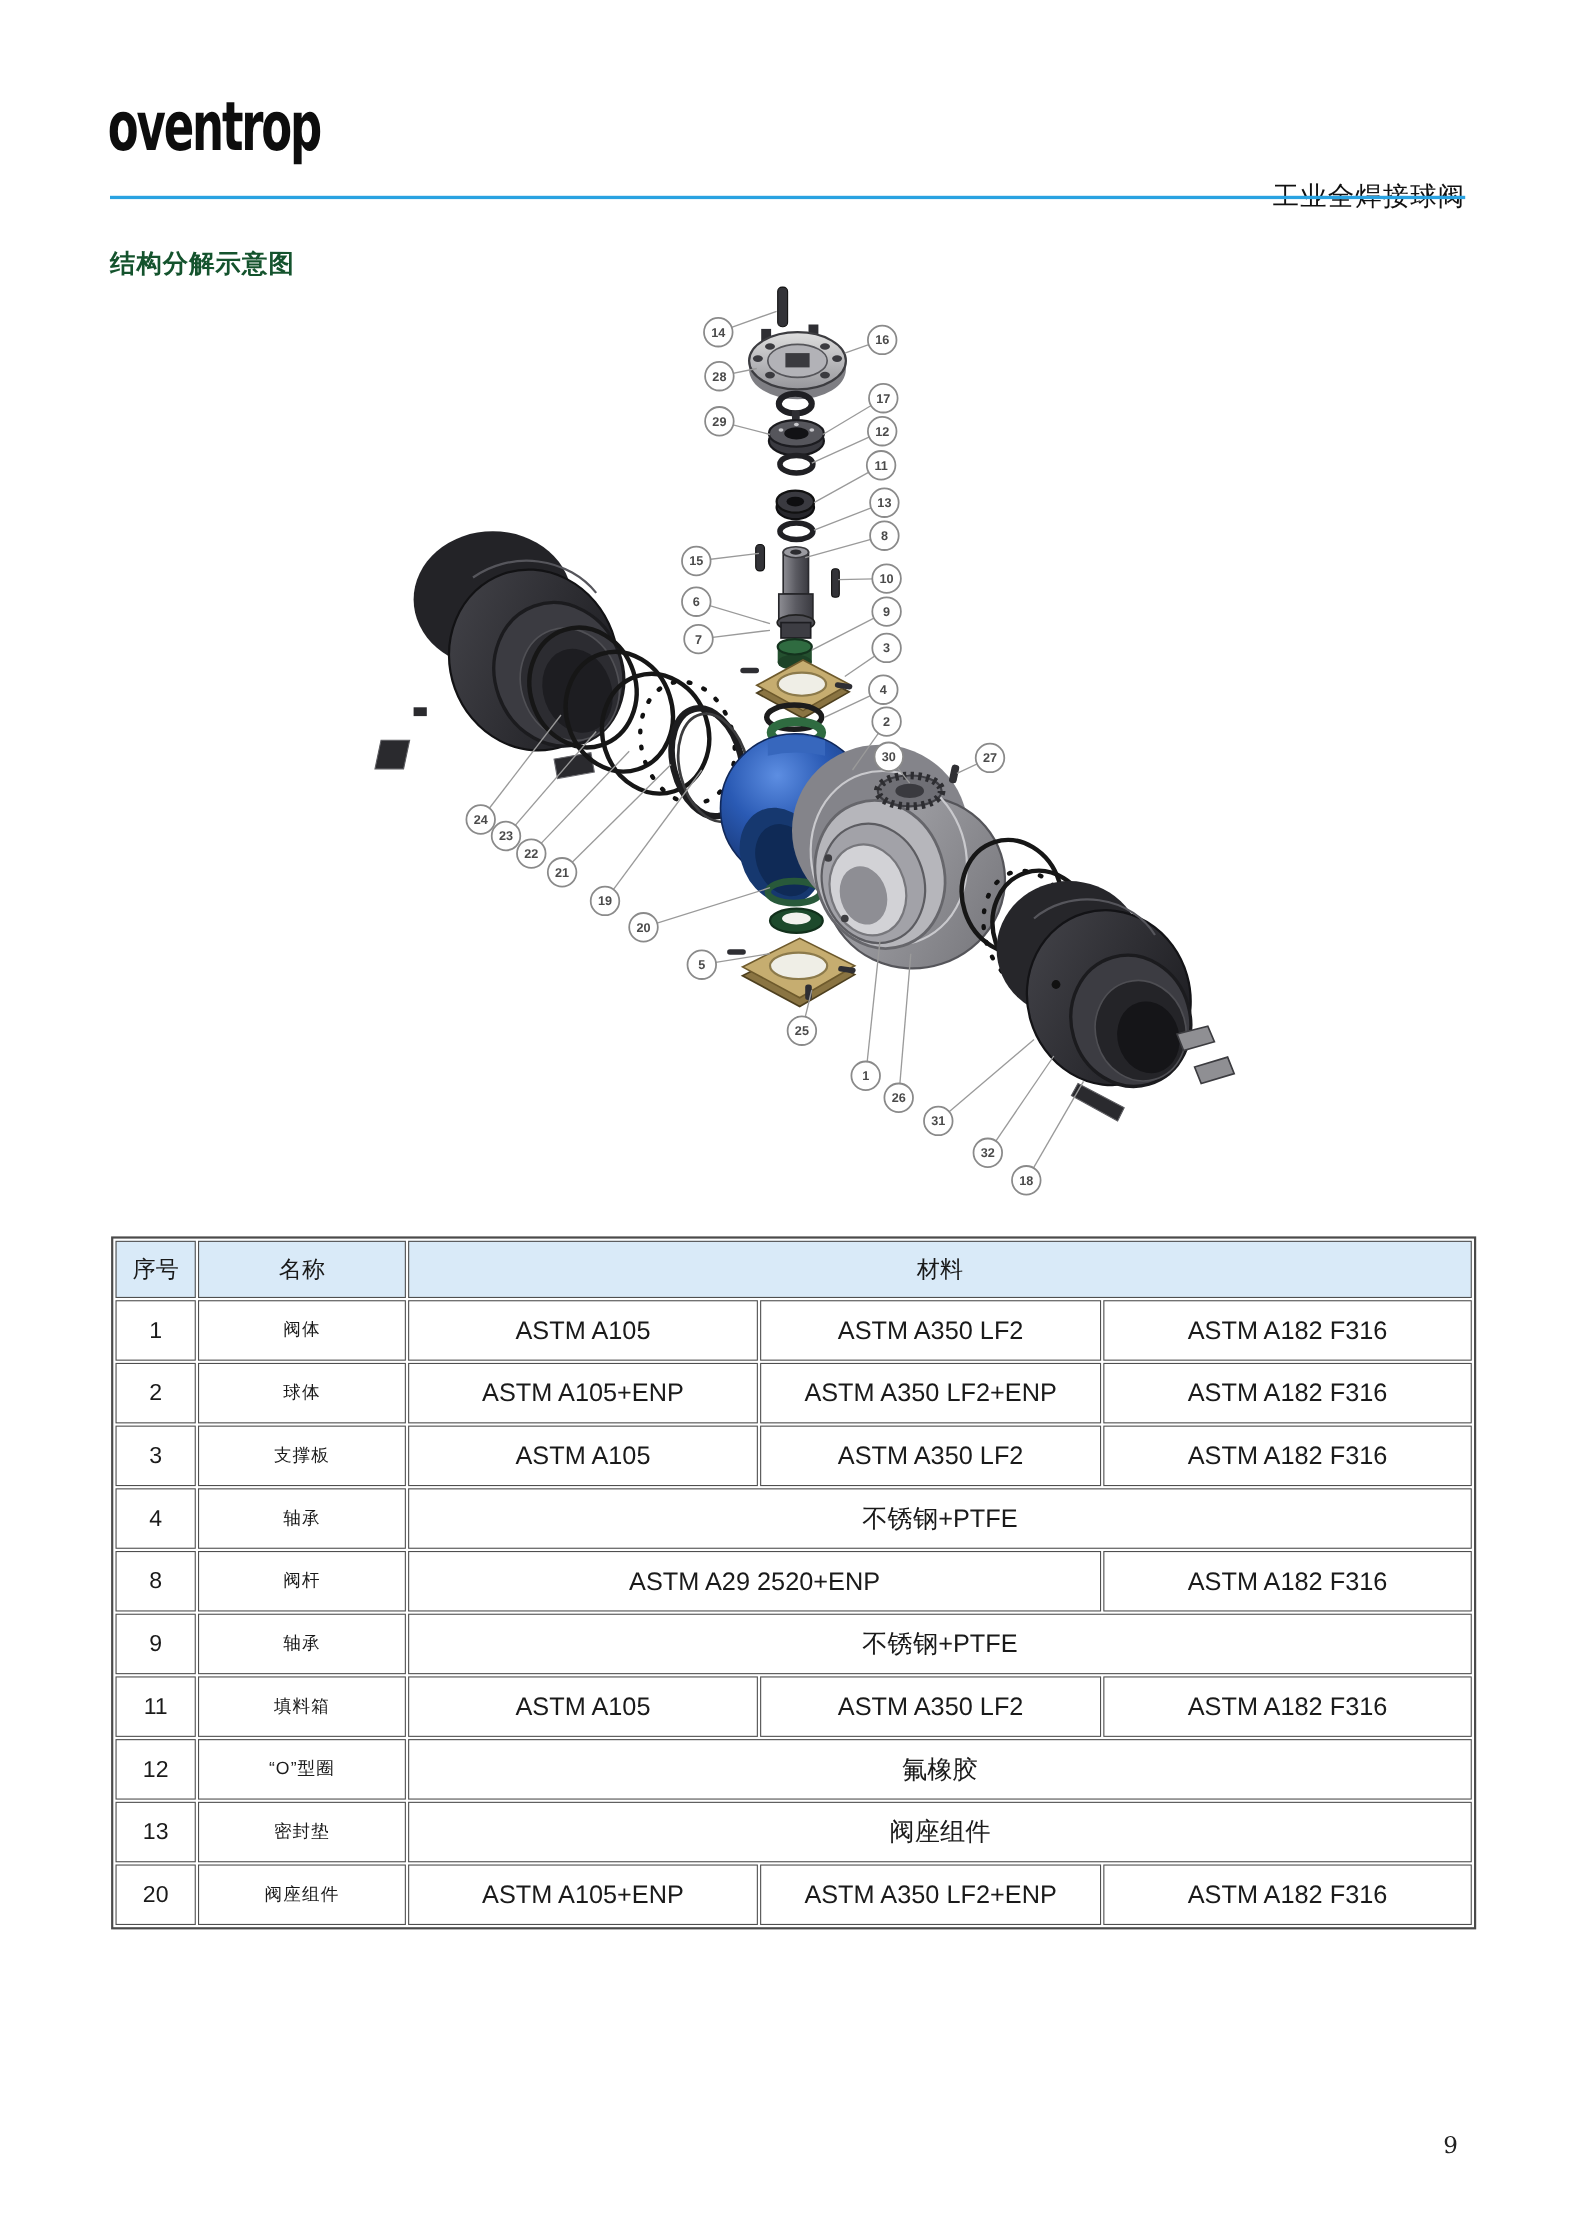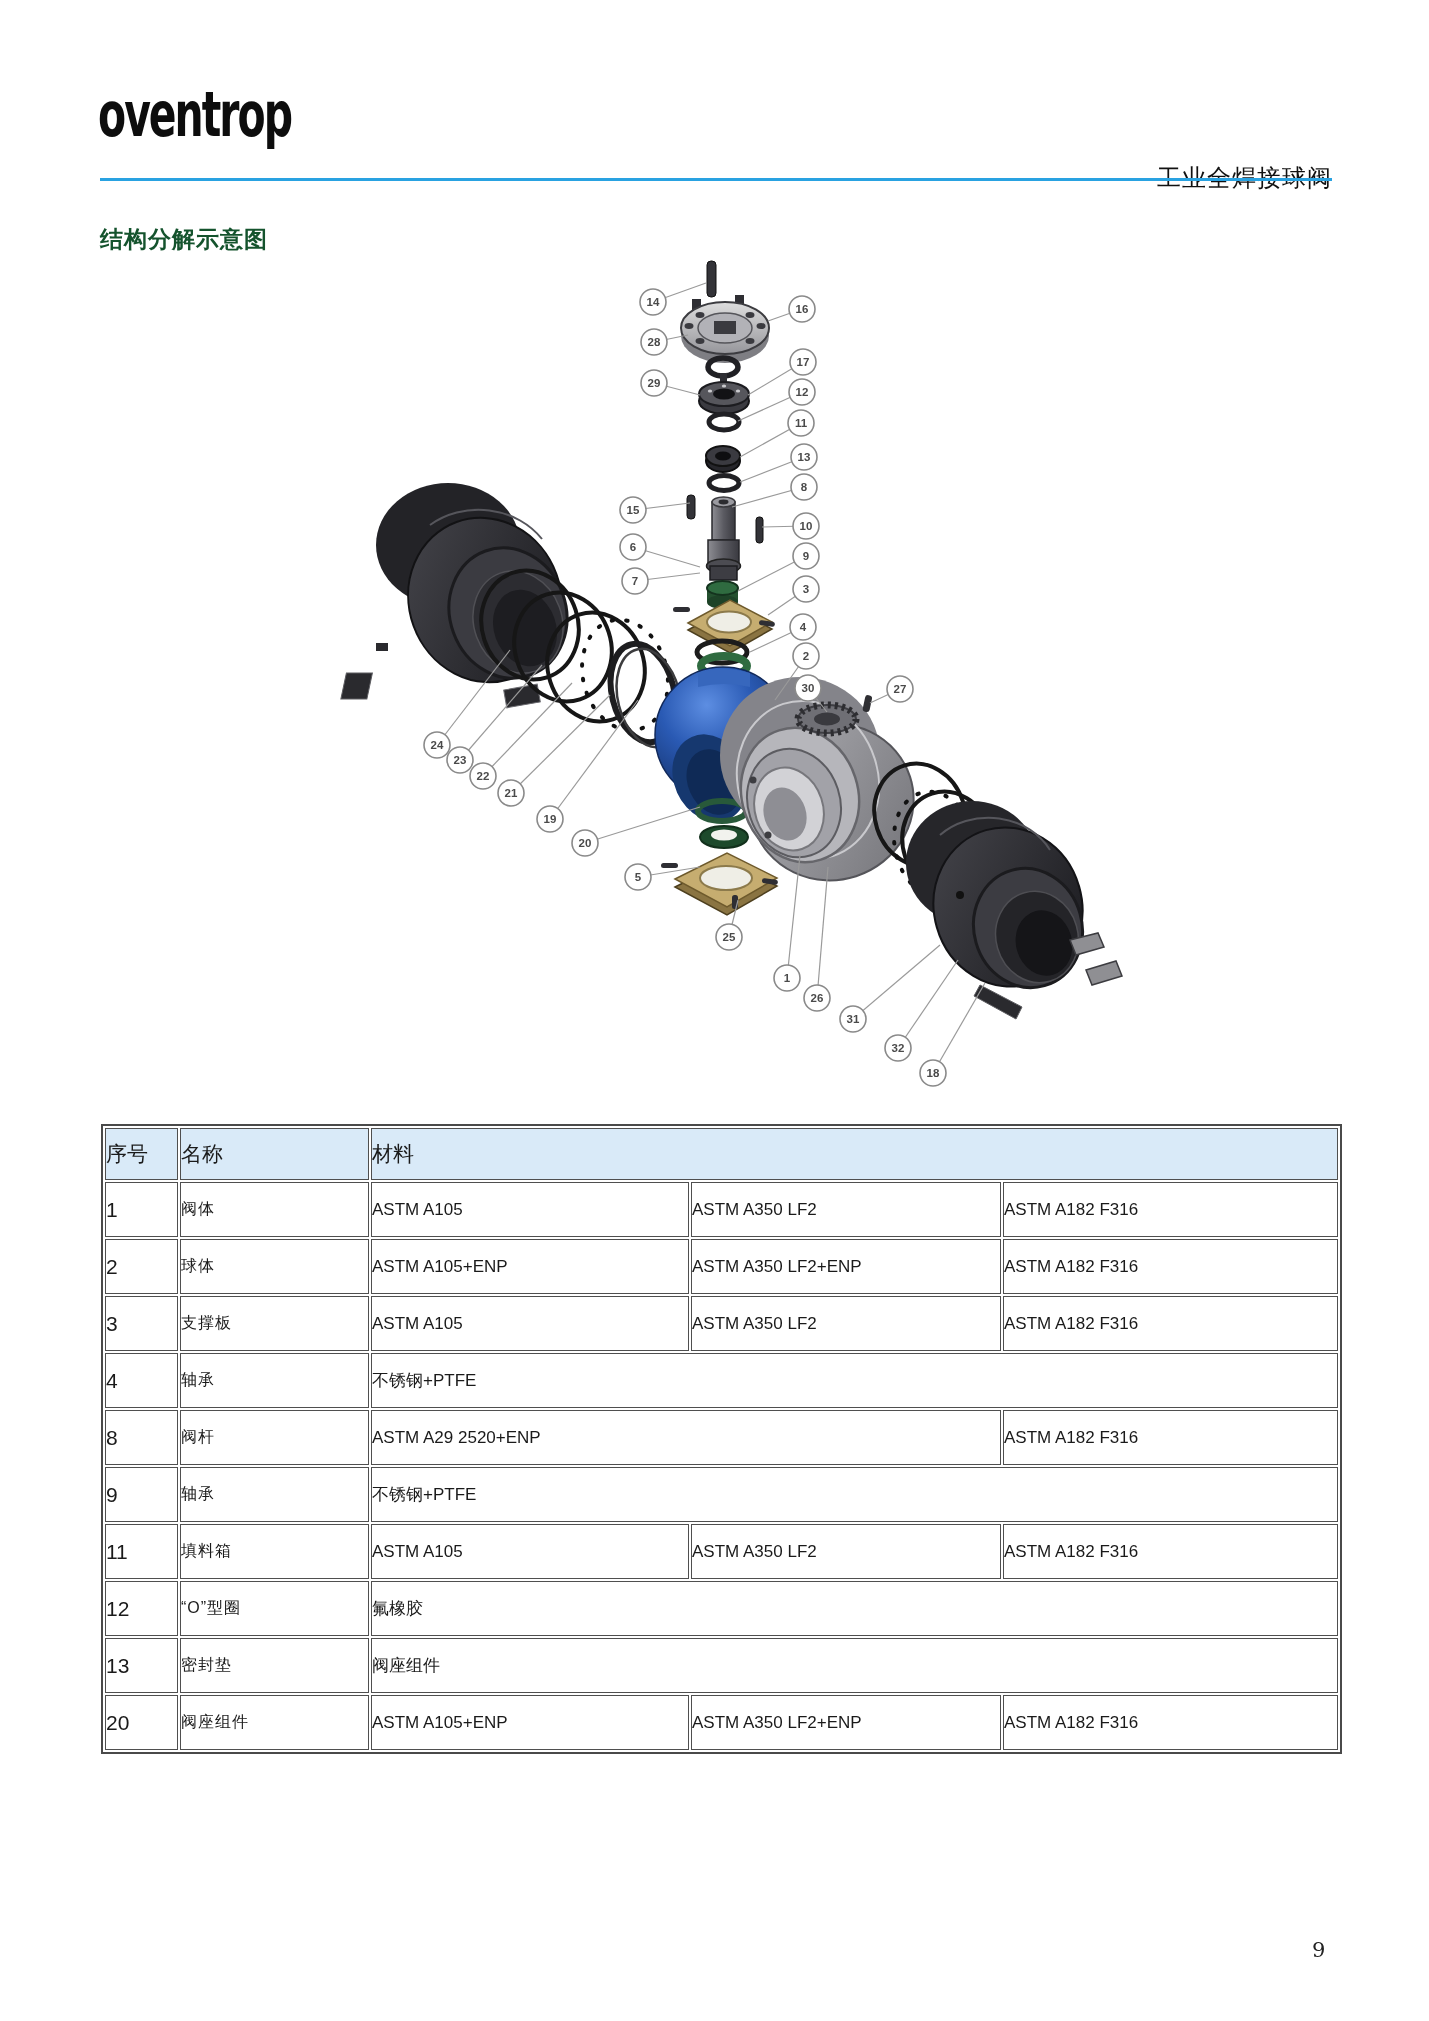--- a/index.html
+++ b/index.html
@@ -29,28 +29,28 @@
   
   .diagram-wrap{position:absolute;left:280px;top:195px;width:860px;height:910px;text-decoration:underline;}
   
   .materials-table{
     position:absolute;left:101px;top:1124px;
     border-collapse:separate;border-spacing:2px;
     border:2px solid #4a4a4a;background:#fff;
     table-layout:fixed;
   }
   .materials-table td,.materials-table th{
-    border:1px solid #4f4f4f;vertical-align:middle;
+    border:1px solid #4f4f4f;text-align:center;vertical-align:middle;
     font-weight:normal;padding:0;overflow:hidden;
   }
   .materials-table thead td{background:#d9eaf8;height:50px;font-size:21px;}
   .materials-table tbody td{height:53px;background:#fff;}
   .c-num{font-size:21px;}
   .c-name{font-size:16px;letter-spacing:1px;}
-  .c-mat{font-size:17px;letter-spacing:0px;margin-left:32px;}
+  .c-mat{font-size:23px;letter-spacing:0px;margin-left:32px;}
   
   .page-number{
     position:absolute;left:1312px;top:1938px;
     font-family:"DejaVu Serif","Liberation Serif",serif;
     font-size:21px;color:#222;
   }
 </style>
 </head>
 <body>
 

